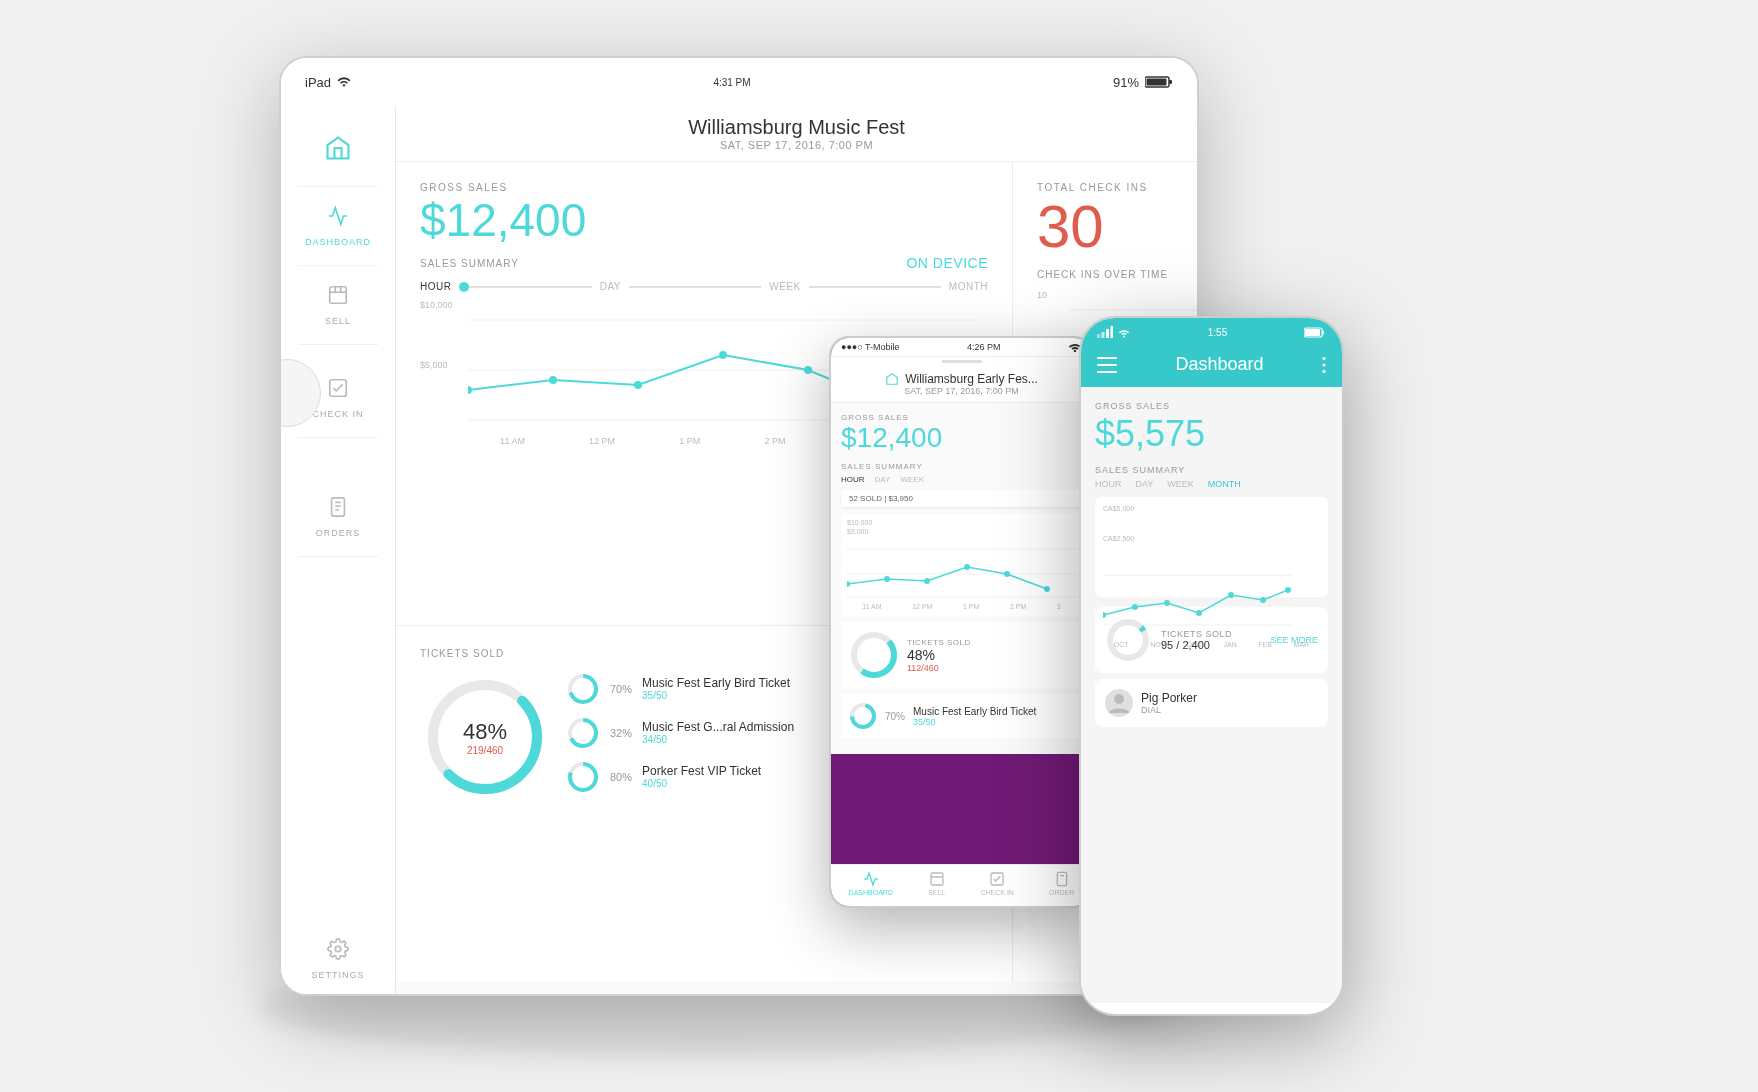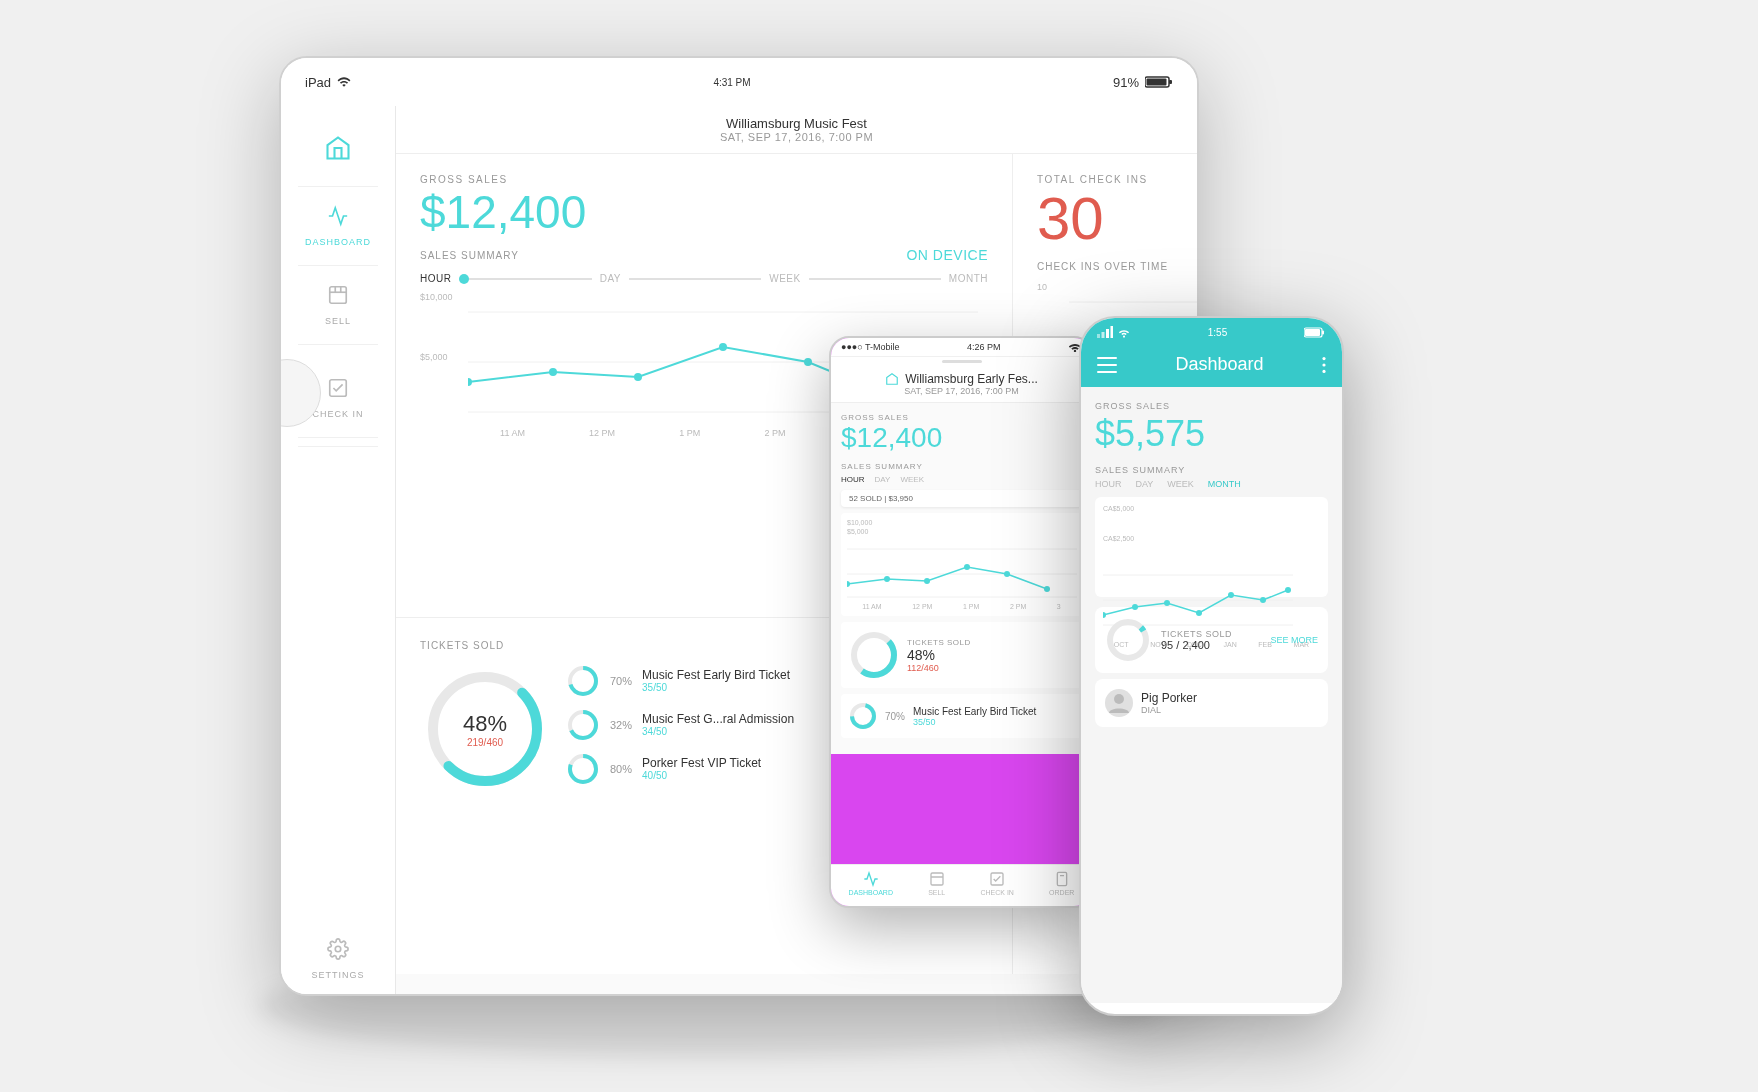--- a/index.html
+++ b/index.html
@@ -98,21 +98,21 @@
       background: #fafafa;
       overflow: hidden;
     }
 
     .ipad-header {
       background: #fff;
       text-align: center;
       padding: 10px;
       border-bottom: 1px solid #eee;
     }
-    .ipad-header .event-name { font-size: 13px; color: #333; font-weight: 400; }
+    .ipad-header .event-name { font-size: 20px; color: #333; font-weight: 400; }
     .ipad-header .event-date { font-size: 11px; color: #999; letter-spacing: 0.5px; }
 
     .dashboard-grid {
       display: grid;
       grid-template-columns: 1fr 1fr;
       gap: 0;
       height: calc(100% - 68px);
     }
 
     .dash-panel {
@@ -210,21 +210,21 @@
     .ticket-name { font-size: 12px; color: #333; }
     .ticket-sub { font-size: 10px; color: #4dd9d9; }
 
     
     .phone-small {
       position: absolute;
       left: 550px;
       top: 280px;
       width: 265px;
       height: 572px;
-      background: #d946ef;
+      background: #701a75;
       border-radius: 20px;
       box-shadow: 0 20px 60px rgba(0,0,0,0.3);
       border: 2px solid #ccc;
       overflow: hidden;
       z-index: 10;
     }
 
     
     .iphone {
       position: absolute;
@@ -392,20 +392,31 @@
                 <rect x="3" y="3" width="18" height="18" rx="2"></rect>
                 <path d="M7 12l3 3 7-7"></path>
               </svg>
             </div>
             <div class="label">CHECK IN</div>
           </div>
         </div>
 
         <div class="sidebar-divider"></div>
 
+        <div class="sidebar-item" style="margin-top:40px;">
+          <div class="icon">
+            <svg width="22" height="22" viewBox="0 0 24 24" fill="none" stroke="#bbb" stroke-width="1.8">
+              <rect x="5" y="2" width="14" height="20" rx="2"></rect>
+              <line x1="9" y1="7" x2="15" y2="7"></line>
+              <line x1="9" y1="11" x2="15" y2="11"></line>
+              <line x1="9" y1="15" x2="13" y2="15"></line>
+            </svg>
+          </div>
+          <div class="label">ORDERS</div>
+        </div>
 
         <div class="sidebar-divider"></div>
 
         <div class="sidebar-item" style="margin-top:auto;">
           <div class="icon">
             <svg width="22" height="22" viewBox="0 0 24 24" fill="none" stroke="#bbb" stroke-width="1.8">
               <circle cx="12" cy="12" r="3"></circle>
               <path d="M19.4 15a1.65 1.65 0 0 0 .33 1.82l.06.06a2 2 0 0 1-2.83 2.83l-.06-.06a1.65 1.65 0 0 0-1.82-.33 1.65 1.65 0 0 0-1 1.51V21a2 2 0 0 1-4 0v-.09A1.65 1.65 0 0 0 9 19.4a1.65 1.65 0 0 0-1.82.33l-.06.06a2 2 0 0 1-2.83-2.83l.06-.06A1.65 1.65 0 0 0 4.68 15a1.65 1.65 0 0 0-1.51-1H3a2 2 0 0 1 0-4h.09A1.65 1.65 0 0 0 4.6 9a1.65 1.65 0 0 0-.33-1.82l-.06-.06a2 2 0 0 1 2.83-2.83l.06.06A1.65 1.65 0 0 0 9 4.68a1.65 1.65 0 0 0 1-1.51V3a2 2 0 0 1 4 0v.09a1.65 1.65 0 0 0 1 1.51 1.65 1.65 0 0 0 1.82-.33l.06-.06a2 2 0 0 1 2.83 2.83l-.06.06A1.65 1.65 0 0 0 19.4 9a1.65 1.65 0 0 0 1.51 1H21a2 2 0 0 1 0 4h-.09a1.65 1.65 0 0 0-1.51 1z"></path>
             </svg>
           </div>

